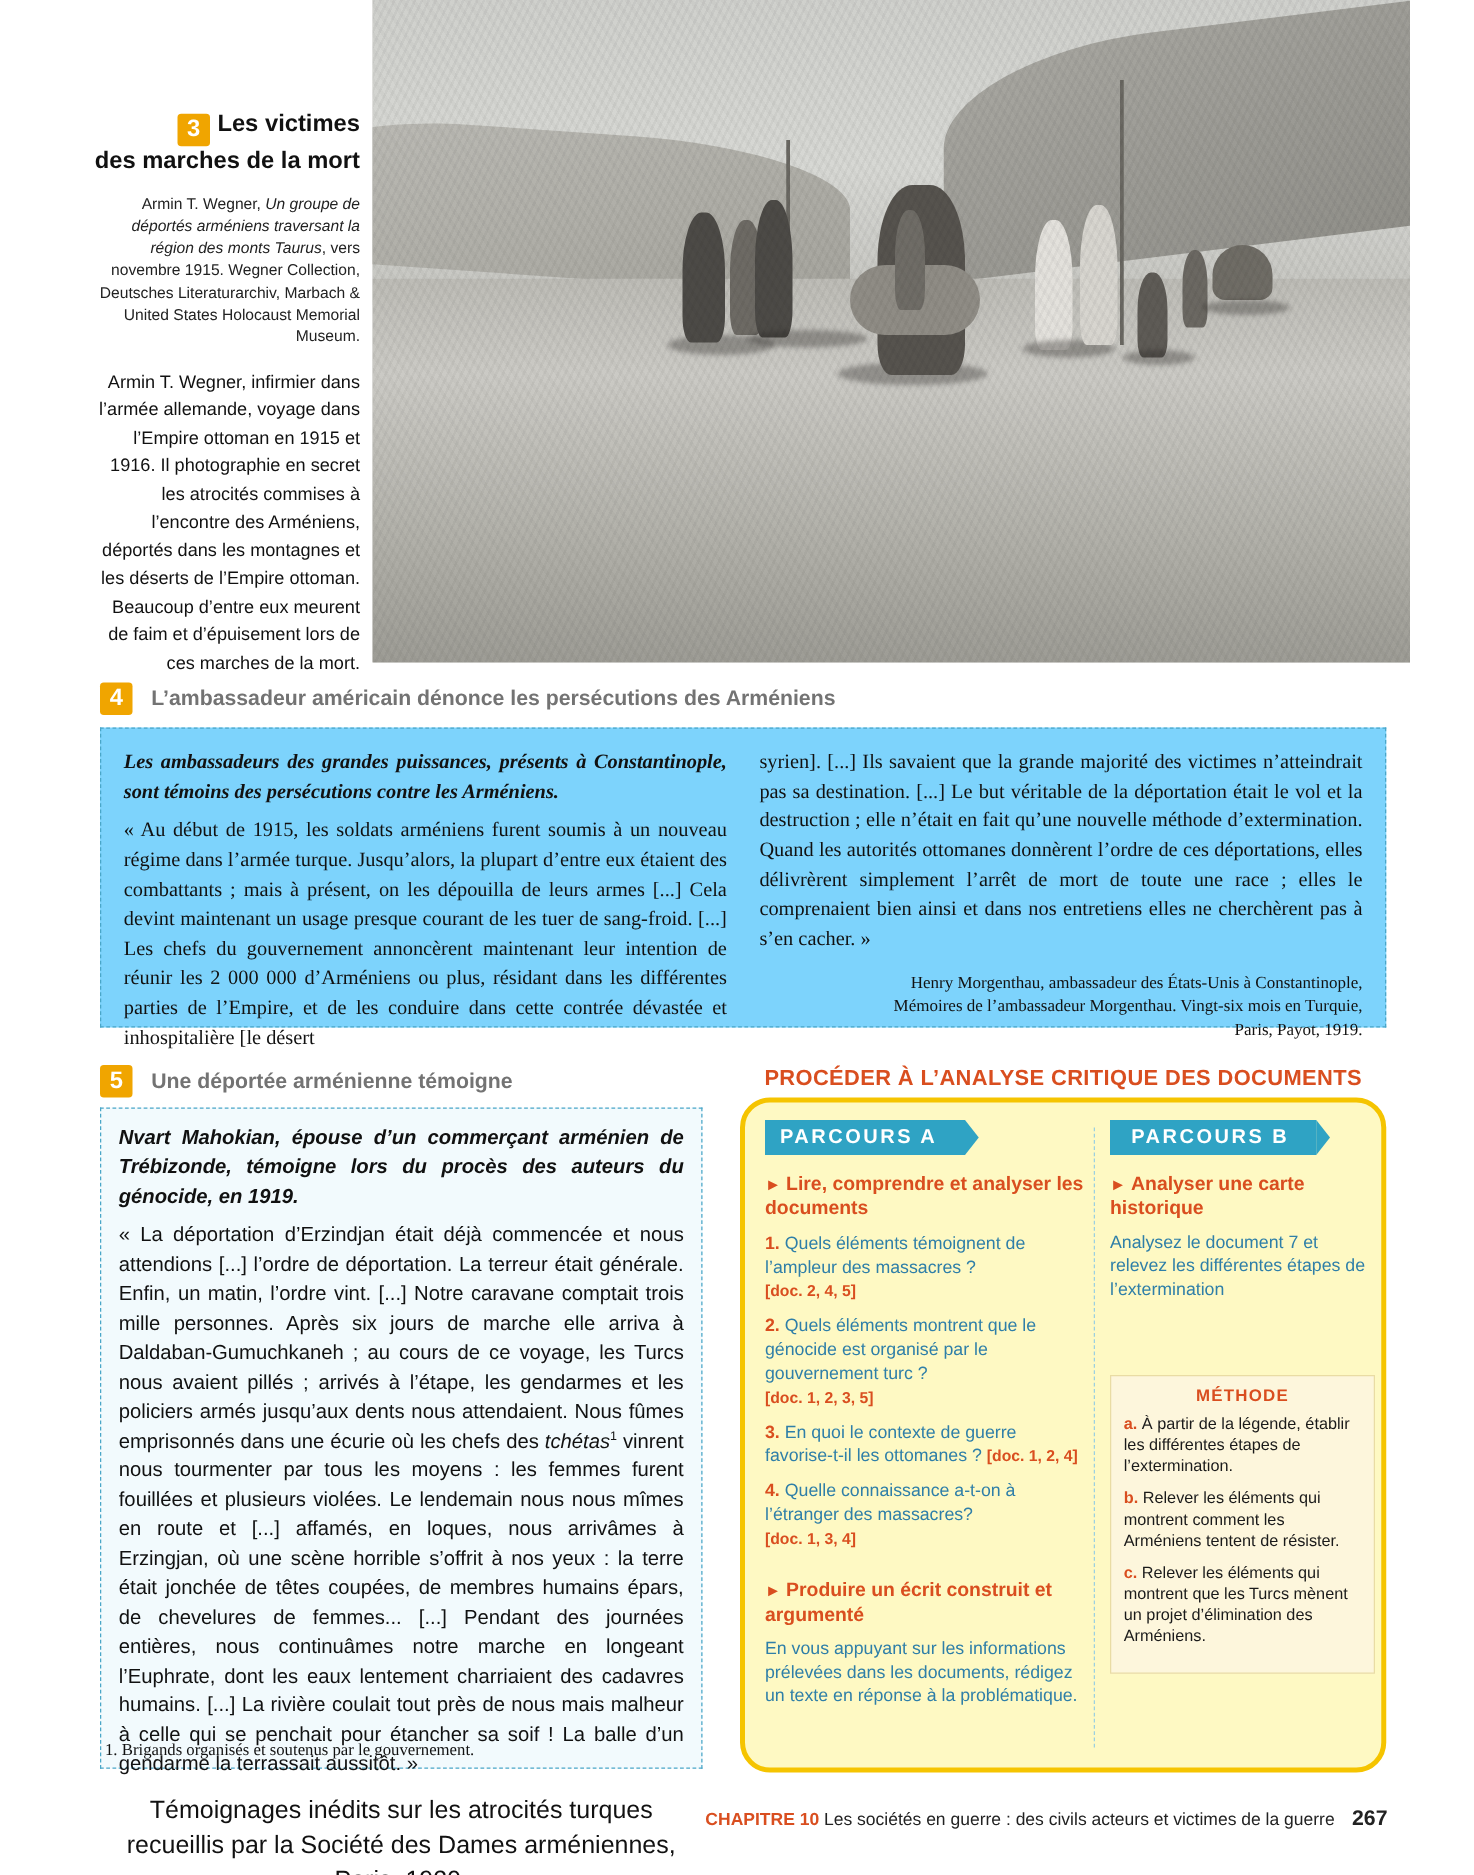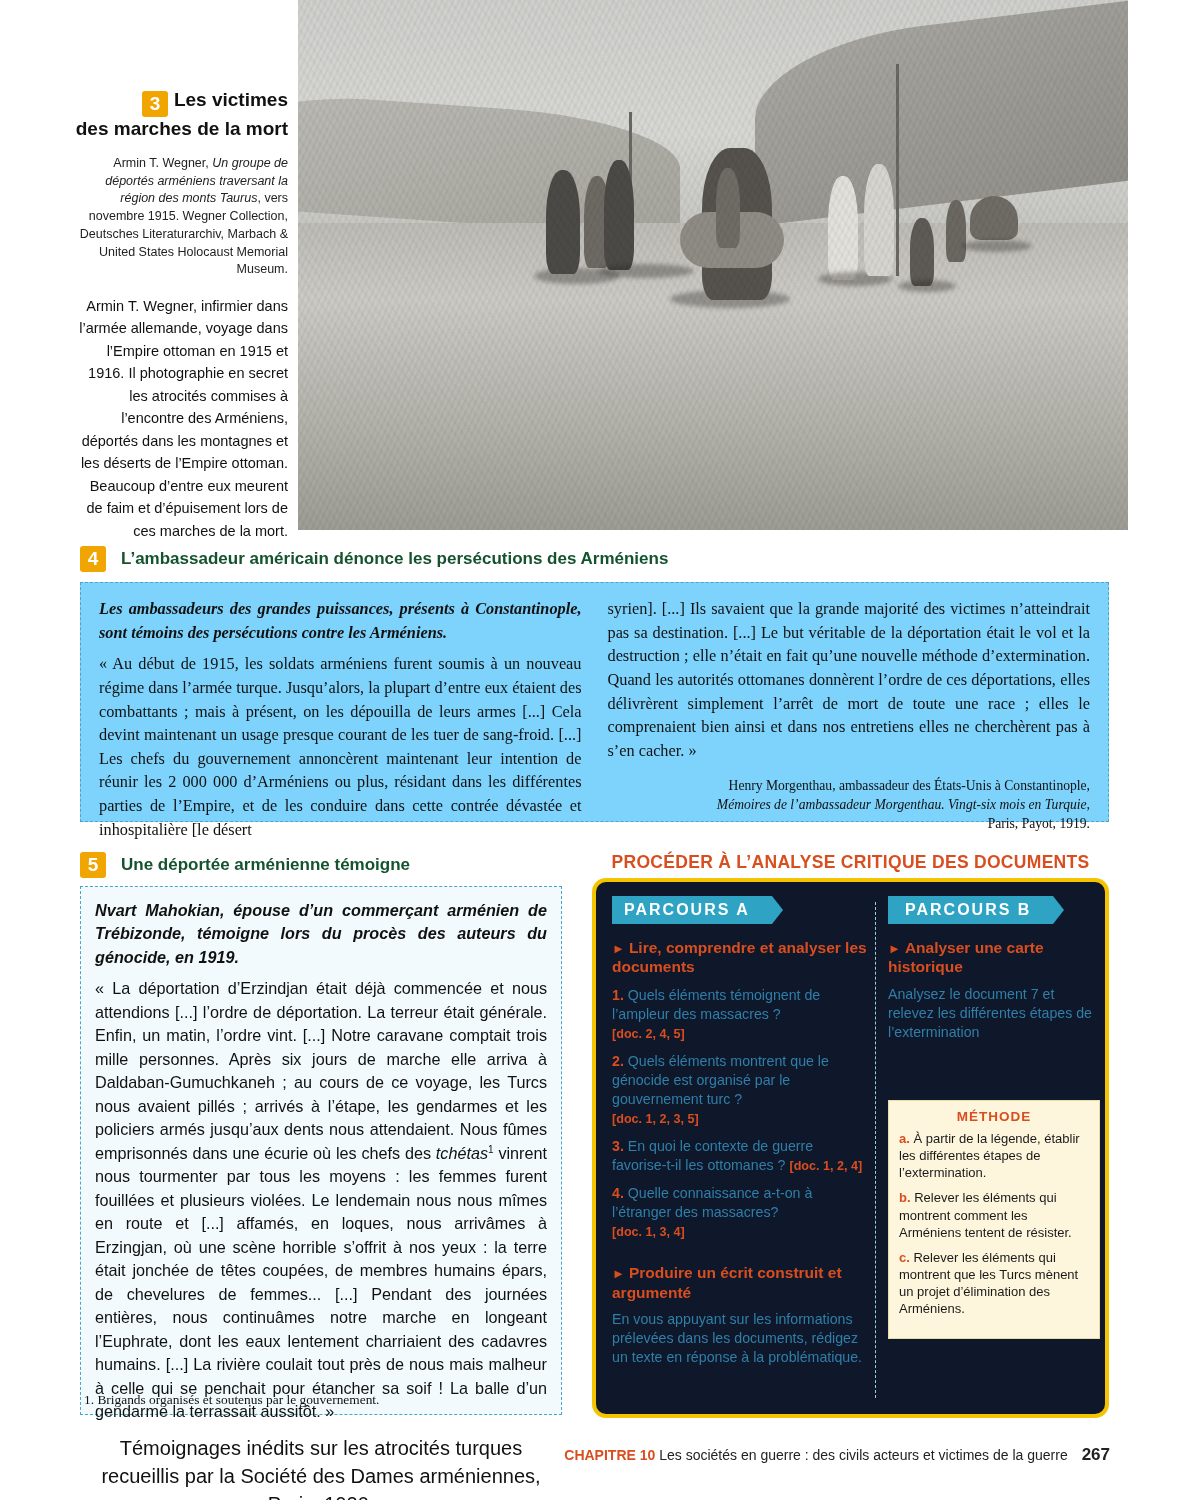--- a/index.html
+++ b/index.html
@@ -61,48 +61,48 @@
     vertical-align:-4px; margin-right:6px;
   }
   .doc3-title { font-size:19px; font-weight:bold; color:#111; line-height:1.25; }
   .doc3-credit { font-size:12.5px; line-height:1.42; margin-top:14px; color:#222; }
   .doc3-credit .it { font-style:italic; }
   .doc3-body { font-size:14.5px; line-height:1.55; margin-top:16px; color:#111; }
 
   
   .doc4-head { position:absolute; left:80px; top:546px; width:1020px; }
   .head-row { display:flex; align-items:center; gap:9px; }
-  .head-title { font-size:17px; font-weight:bold; color:#14532d; }
+  .head-title { font-size:17px; font-weight:bold; color:#737373; }
   .doc4-box {
     position:absolute; left:80px; top:582px; width:1029px; height:240px;
     border:1px dashed #4aa6c8; background:#7dd3fc;
   }
   .doc4-cols { position:absolute; inset:0; padding:14px 18px; display:flex; gap:26px; }
   .doc4-col { width:494px; font-family:"Liberation Serif", serif; font-size:16.3px; line-height:1.45; text-align:justify; color:#111; }
   .chapeau { font-style:italic; font-weight:bold; margin:0 0 8px 0; }
   .src { font-size:13.6px; line-height:1.4; text-align:right; margin-top:14px; font-family:"Liberation Serif", serif; }
-  .src .it { font-style:italic; }
+  .src .it { }
 
   
   .doc5-head { position:absolute; left:80px; top:852px; }
   .doc5-box {
     position:absolute; left:80px; top:886px; width:482px; height:529px;
     border:1px dashed #4aa6c8; background:#f2fafd;
     padding:12px 14px;
     font-family:Liberation Sans, sans-serif; font-size:16.2px; line-height:1.45;
     text-align:justify; color:#111;
   }
   .doc5-src { margin-top:10px; font-size:20px; text-align:center; line-height:1.4; }
   .footnote { position:absolute; left:84px; top:1392px; width:470px; font-family:"Liberation Serif", serif; font-size:13.4px; color:#111; }
   sup { font-size:10px; vertical-align:super; }
 
   
   .parc {
     position:absolute; left:592px; top:878px; width:517px; height:540px;
-    border:4px solid #f5c400; border-radius:14px; background:#0f172a;
+    border:4px solid #f5c400; border-radius:24px; background:#fef9c3;
   }
   .parc-title {
     position:absolute; left:592px; top:852px; width:517px; text-align:center;
     color:#d94e1f; font-weight:bold; font-size:17.5px; letter-spacing:.3px;
   }
   .tag {
     display:inline-block; color:#fff; font-weight:bold; font-size:16px;
     letter-spacing:2px; padding:5px 22px 5px 12px; position:relative;
   }
   .tag.a { background:#2fa3c4; }

